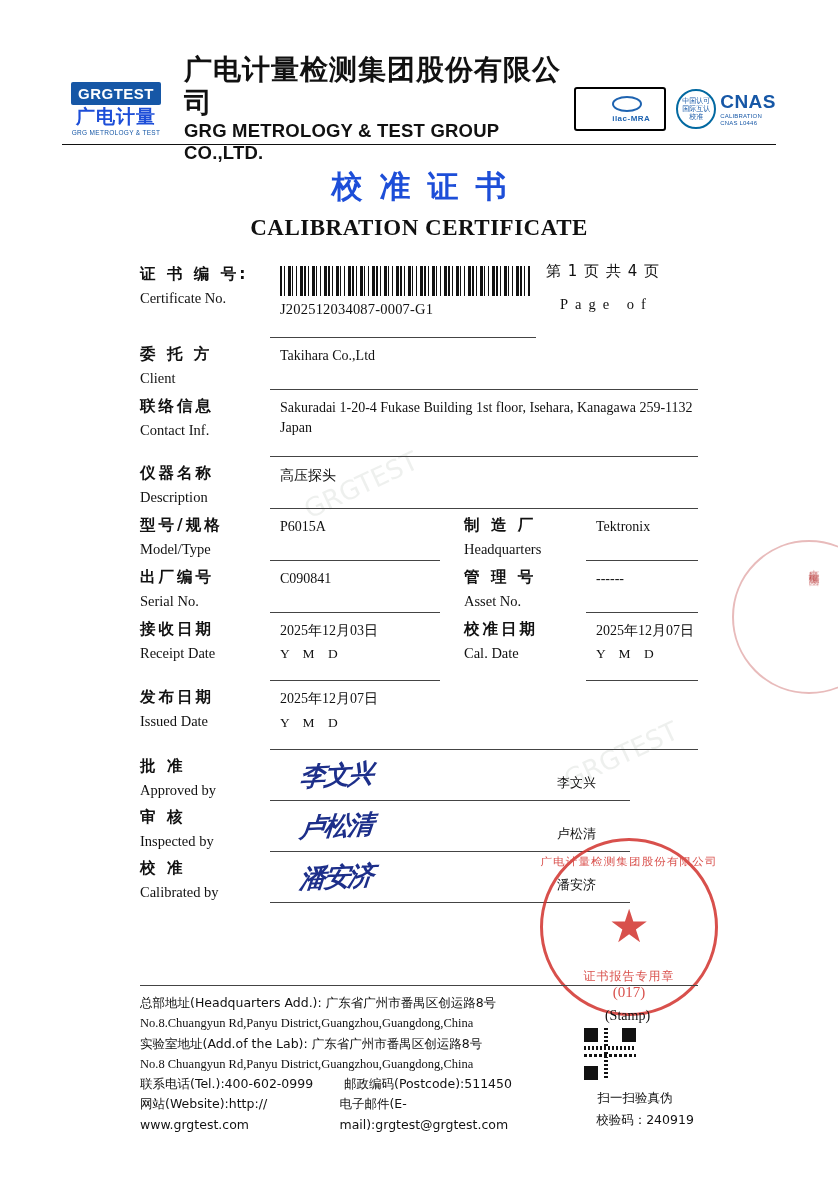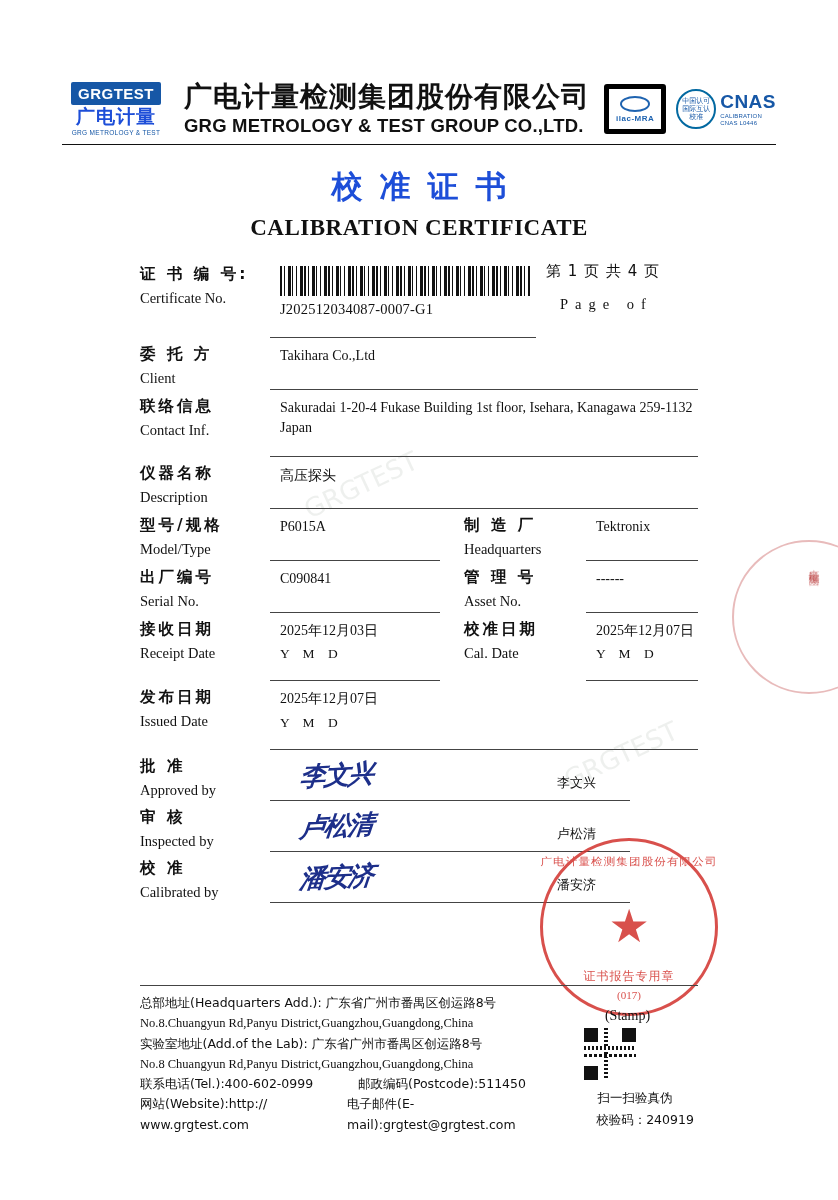--- a/index.html
+++ b/index.html
@@ -84,25 +84,26 @@
     color: #111;
     margin-top: 1px;
   }
   .accred {
     display: flex;
     align-items: center;
     gap: 10px;
   }
   .ilac {
     width: 52px; height: 40px;
-    border: 5px solid #000000;
+    border: 2px solid #000000;
     border-radius: 3px;
     display: flex; flex-direction: column;
-    align-items: center; justify-content: center;
+    justify-content: center;
     color: #1e63b0;
+    padding-left: 36px;
   }
   .ilac .ring {
     width: 26px; height: 12px;
     border: 2px solid #1e63b0;
     border-radius: 50%;
     margin-bottom: 2px;
   }
   .ilac .t { font-size: 8px; font-weight: bold; font-family:"Liberation Sans",sans-serif; letter-spacing:.5px;}
   .cnas-mark {
     display: flex; align-items: center; gap: 4px;
@@ -329,21 +330,21 @@
     font-family: "DejaVu Sans", sans-serif;
     font-size: 12px;
     letter-spacing: 1px;
   }
   .stamp-code {
     position: absolute;
     bottom: 12px; left: 0; right: 0;
     text-align: center;
     color: #d2322d;
     font-family: "Liberation Serif", serif;
-    font-size: 11px;
+    font-size: 15px;
   }
   .stamp-label {
     position: absolute;
     left: 580px;
     top: 1008px;
     width: 95px;
     text-align: center;
     font-family: "Liberation Serif", serif;
     font-size: 14px;
   }
@@ -393,21 +394,21 @@
     width: 430px;
     font-size: 12.5px;
     line-height: 1.62;
     color: #111;
   }
   .footer .cn { font-family: "DejaVu Sans", sans-serif; }
   .footer .en { font-family: "Liberation Serif", serif; }
   .footer-line { white-space: nowrap; }
   .footer-cols {
     display: flex;
-    gap: 18px;
+    gap: 4px;
   }
   .qr {
     position: absolute;
     left: 584px;
     top: 1028px;
     width: 52px;
     height: 52px;
     background:
       linear-gradient(#111,#111) 0 0/14px 14px no-repeat,
       linear-gradient(#fff,#fff) 4px 4px/6px 6px no-repeat,

